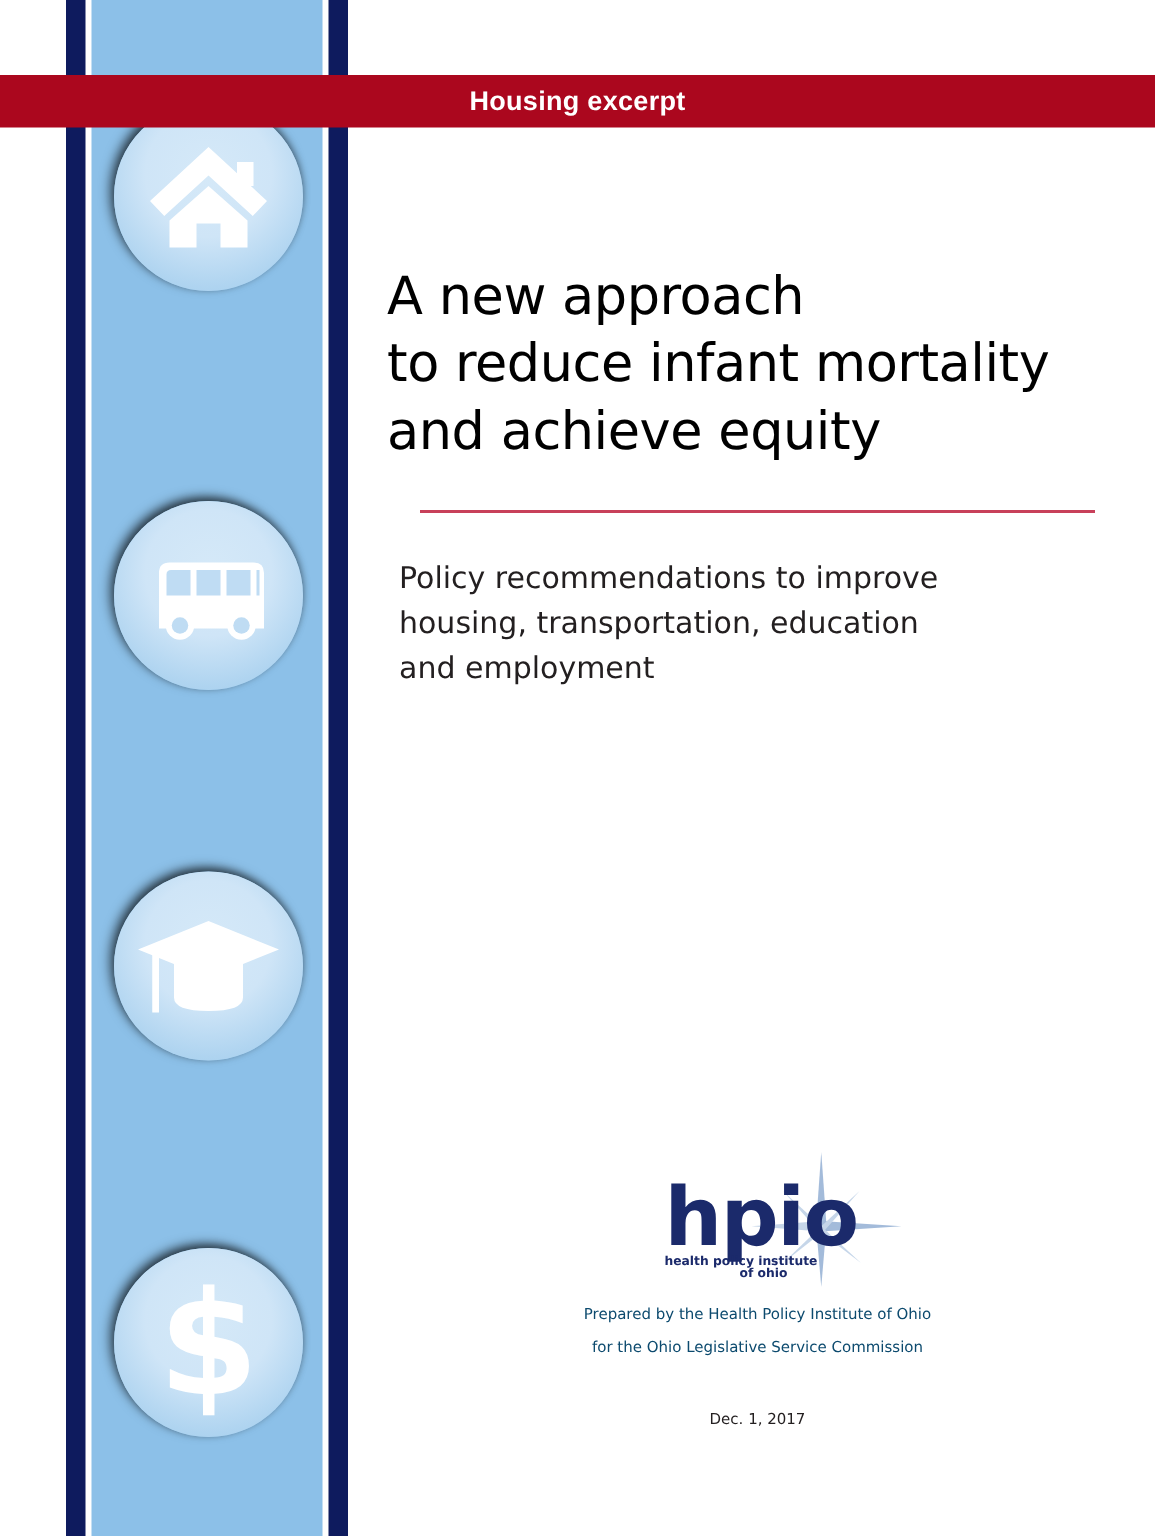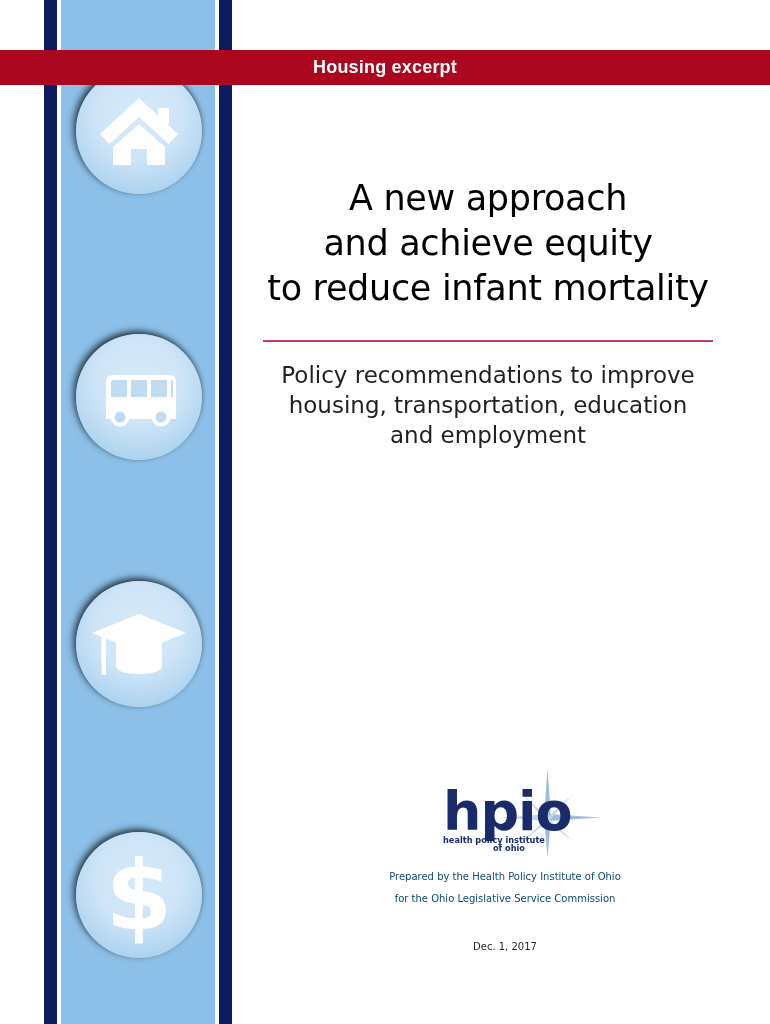--- a/index.html
+++ b/index.html
@@ -88,48 +88,48 @@
     width: 126px; height: 126px;
   }
   .circle-housing    { top: 68px; }
   .circle-transport  { top: 334px; }
   .circle-education  { top: 581px; }
   .circle-employment { top: 832px; }
 
   
   .title-block {
     position: absolute;
-    left: 223px;
+    left: 240px;
     top: 176px;
     width: 530px;
-    text-align: center;
+    text-align: left;
   }
   .doc-title {
     font-family: "DejaVu Sans", sans-serif;
     font-size: 35px;
     line-height: 45px;
     font-weight: 400;
     color: #000000;
     letter-spacing: -0.3px;
     margin: 0;
     padding: 0 18px;
   }
   .title-rule {
     width: 450px;
     height: 2px;
     background: #C8405A;
     margin: 29px auto 0 auto;
   }
   .doc-subtitle {
     font-family: "DejaVu Sans", sans-serif;
-    font-size: 23px;
+    font-size: 20px;
     line-height: 30px;
     font-weight: 400;
     color: #231F20;
-    margin: 18px 0 0 0;
+    margin: 28px 0 0 0;
     padding: 0 26px;
   }
 
   
   .logo-wrap {
     position: absolute;
     left: 423px;
     top: 762px;
     width: 190px;
     height: 96px;
@@ -205,22 +205,22 @@
     </div>
   </div>
 
   <div class="red-banner">
     <div class="red-banner-label">Housing excerpt</div>
   </div>
 
   <div class="title-block">
     <div class="doc-title">
       <div>A new approach</div>
+      <div>to reduce infant mortality</div>
       <div>and achieve equity</div>
-      <div>to reduce infant mortality</div>
     </div>
     <div class="title-rule"></div>
     <div class="doc-subtitle">
       <div>Policy recommendations to improve</div>
       <div>housing, transportation, education</div>
       <div>and employment</div>
     </div>
   </div>
 
   <div class="logo-wrap">

